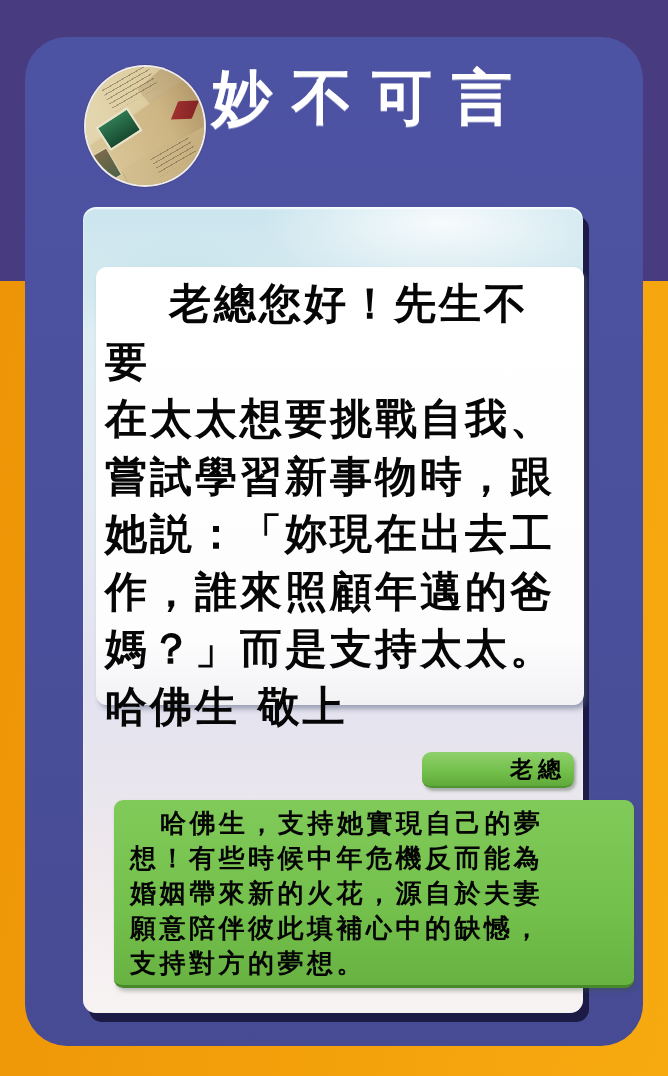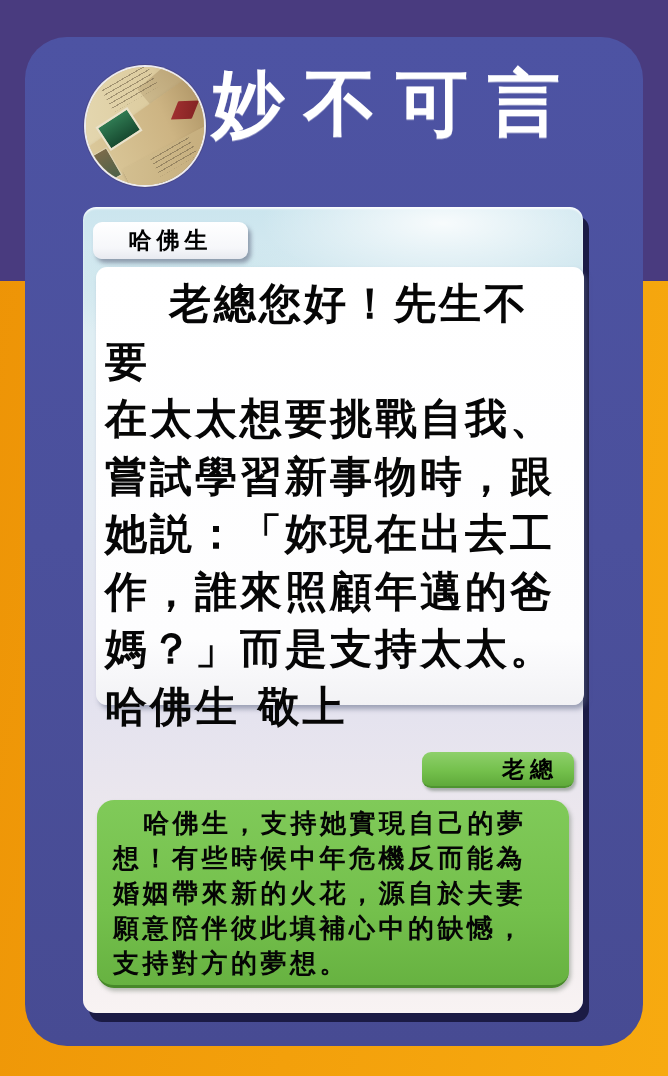--- a/index.html
+++ b/index.html
@@ -31,21 +31,21 @@
   .env3{left:48px;top:70px;width:120px;height:80px;background:linear-gradient(120deg,#d3bf90 0%,#bca170 100%);transform:rotate(-28deg);box-shadow:1px 3px 4px rgba(50,35,20,.55);}
   .env4{left:60px;top:-14px;width:90px;height:60px;background:linear-gradient(90deg,#cbb88c,#ab9061);transform:rotate(-40deg);}
   .stamp-green{left:14px;top:48px;width:34px;height:24px;background:linear-gradient(180deg,#2f7a52,#174a30);border:2px solid #e9e2cc;transform:rotate(-33deg);}
   .stamp-red{left:82px;top:32px;width:34px;height:22px;background:linear-gradient(135deg,#a83434,#7c1f1f);transform:rotate(-38deg);clip-path:polygon(0 45%,50% 0,100% 55%,50% 100%);}
   .stamp-art{left:6px;top:84px;width:22px;height:30px;background:linear-gradient(180deg,#7a6a4a,#4e6248);border:1px solid #ddd3b5;transform:rotate(-30deg);}
   .scribble{position:absolute;background:repeating-linear-gradient(0deg,transparent 0 4px,rgba(110,95,70,.55) 4px 5px);}
   .sc1{left:18px;top:8px;width:52px;height:26px;transform:rotate(-30deg);}
   .sc2{left:66px;top:78px;width:44px;height:22px;transform:rotate(-30deg);}
   .title{
     position:absolute;left:187px;top:30px;width:420px;
-    color:#ffffff;font-size:72px;font-weight:700;letter-spacing:20px;
+    color:#ffffff;font-size:60px;font-weight:700;letter-spacing:20px;
     line-height:1.0;white-space:nowrap;
     text-shadow:0 1px 0 rgba(255,255,255,.4);
   }
   
   .panel{
     position:absolute;left:58px;top:170px;width:500px;height:806px;
     border-radius:13px;
     background:
       radial-gradient(ellipse 260px 90px at 72% 2%, rgba(255,255,255,.85), rgba(255,255,255,0) 70%),
       radial-gradient(ellipse 200px 80px at 20% 10%, rgba(190,225,230,.55), rgba(190,225,230,0) 70%),
@@ -81,27 +81,27 @@
     font-size:28px;color:#2b2b94;letter-spacing:1px;
     text-shadow:1px 1px 0 rgba(150,150,180,.5);
   }
   .badge-right{
     position:absolute;left:339px;top:545px;width:152px;height:36px;
     background:linear-gradient(180deg,#8ed06b 0%,#74c04c 55%,#5fa93a 100%);
     border-radius:9px;
     border-bottom:2px solid #4e9430;
     box-shadow:2px 3px 3px rgba(70,90,70,.4);
     display:flex;align-items:center;justify-content:flex-end;
-    padding-right:16px;box-sizing:border-box;
+    padding-right:8px;box-sizing:border-box;
     font-size:23px;font-weight:700;letter-spacing:5px;color:#000;
   }
   .bubble-right{
-    position:absolute;left:14px;top:593px;width:472px;height:188px;
+    position:absolute;left:31px;top:593px;width:520px;height:188px;
     background:linear-gradient(180deg,#80ca59 0%,#74c04c 60%,#67b241 100%);
-    border-radius:17px;
+    border-radius:9px;
     border-bottom:3px solid #47882a;
     box-shadow:2px 3px 4px rgba(60,80,60,.35);
     box-sizing:border-box;
   }
   .bubble-right .msg{
     position:absolute;left:16px;top:6px;width:446px;
     color:#050505;font-size:26px;font-weight:700;
     line-height:35px;letter-spacing:3.5px;
     white-space:pre-line;text-indent:30px;
   }
@@ -123,21 +123,20 @@
       <div class="scribble sc2"></div>
       <div class="env stamp-green"></div>
       <div class="env stamp-red"></div>
       <div class="env stamp-art"></div>
     </div>
 
     <div class="title">妙不可言</div>
 
     <div class="panel">
 
-      <div class="badge-left">哈佛生</div>
 
       <div class="bubble-left">
         <div class="msg">老總您好！先生不要
 在太太想要挑戰自我、
 嘗試學習新事物時，跟
 她説：「妳現在出去工
 作，誰來照顧年邁的爸
 媽？」而是支持太太。
 哈佛生 敬上</div>
       </div>

